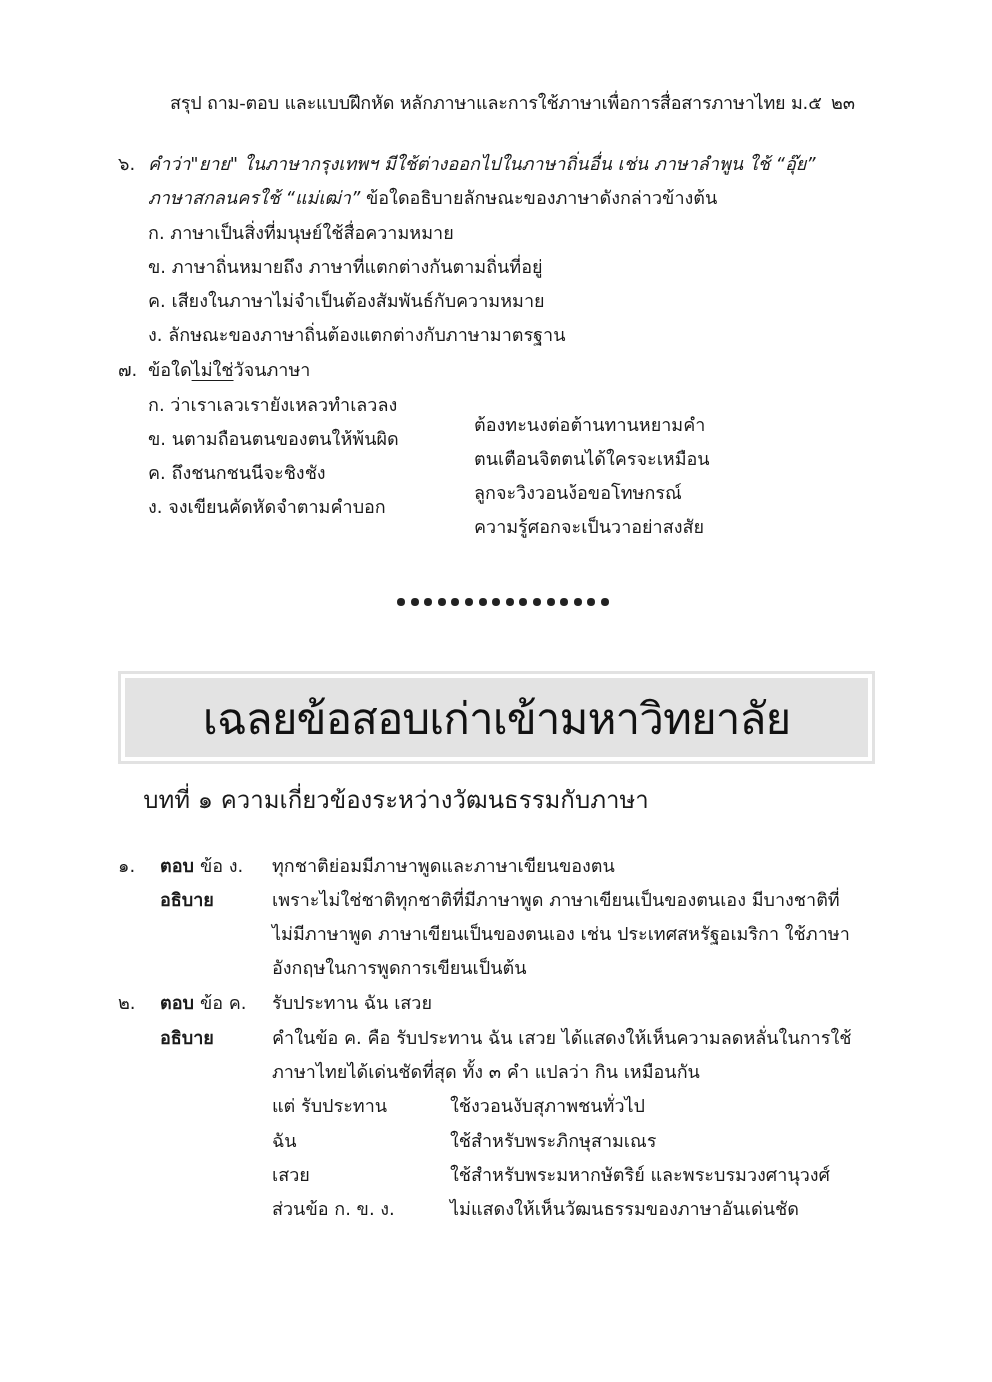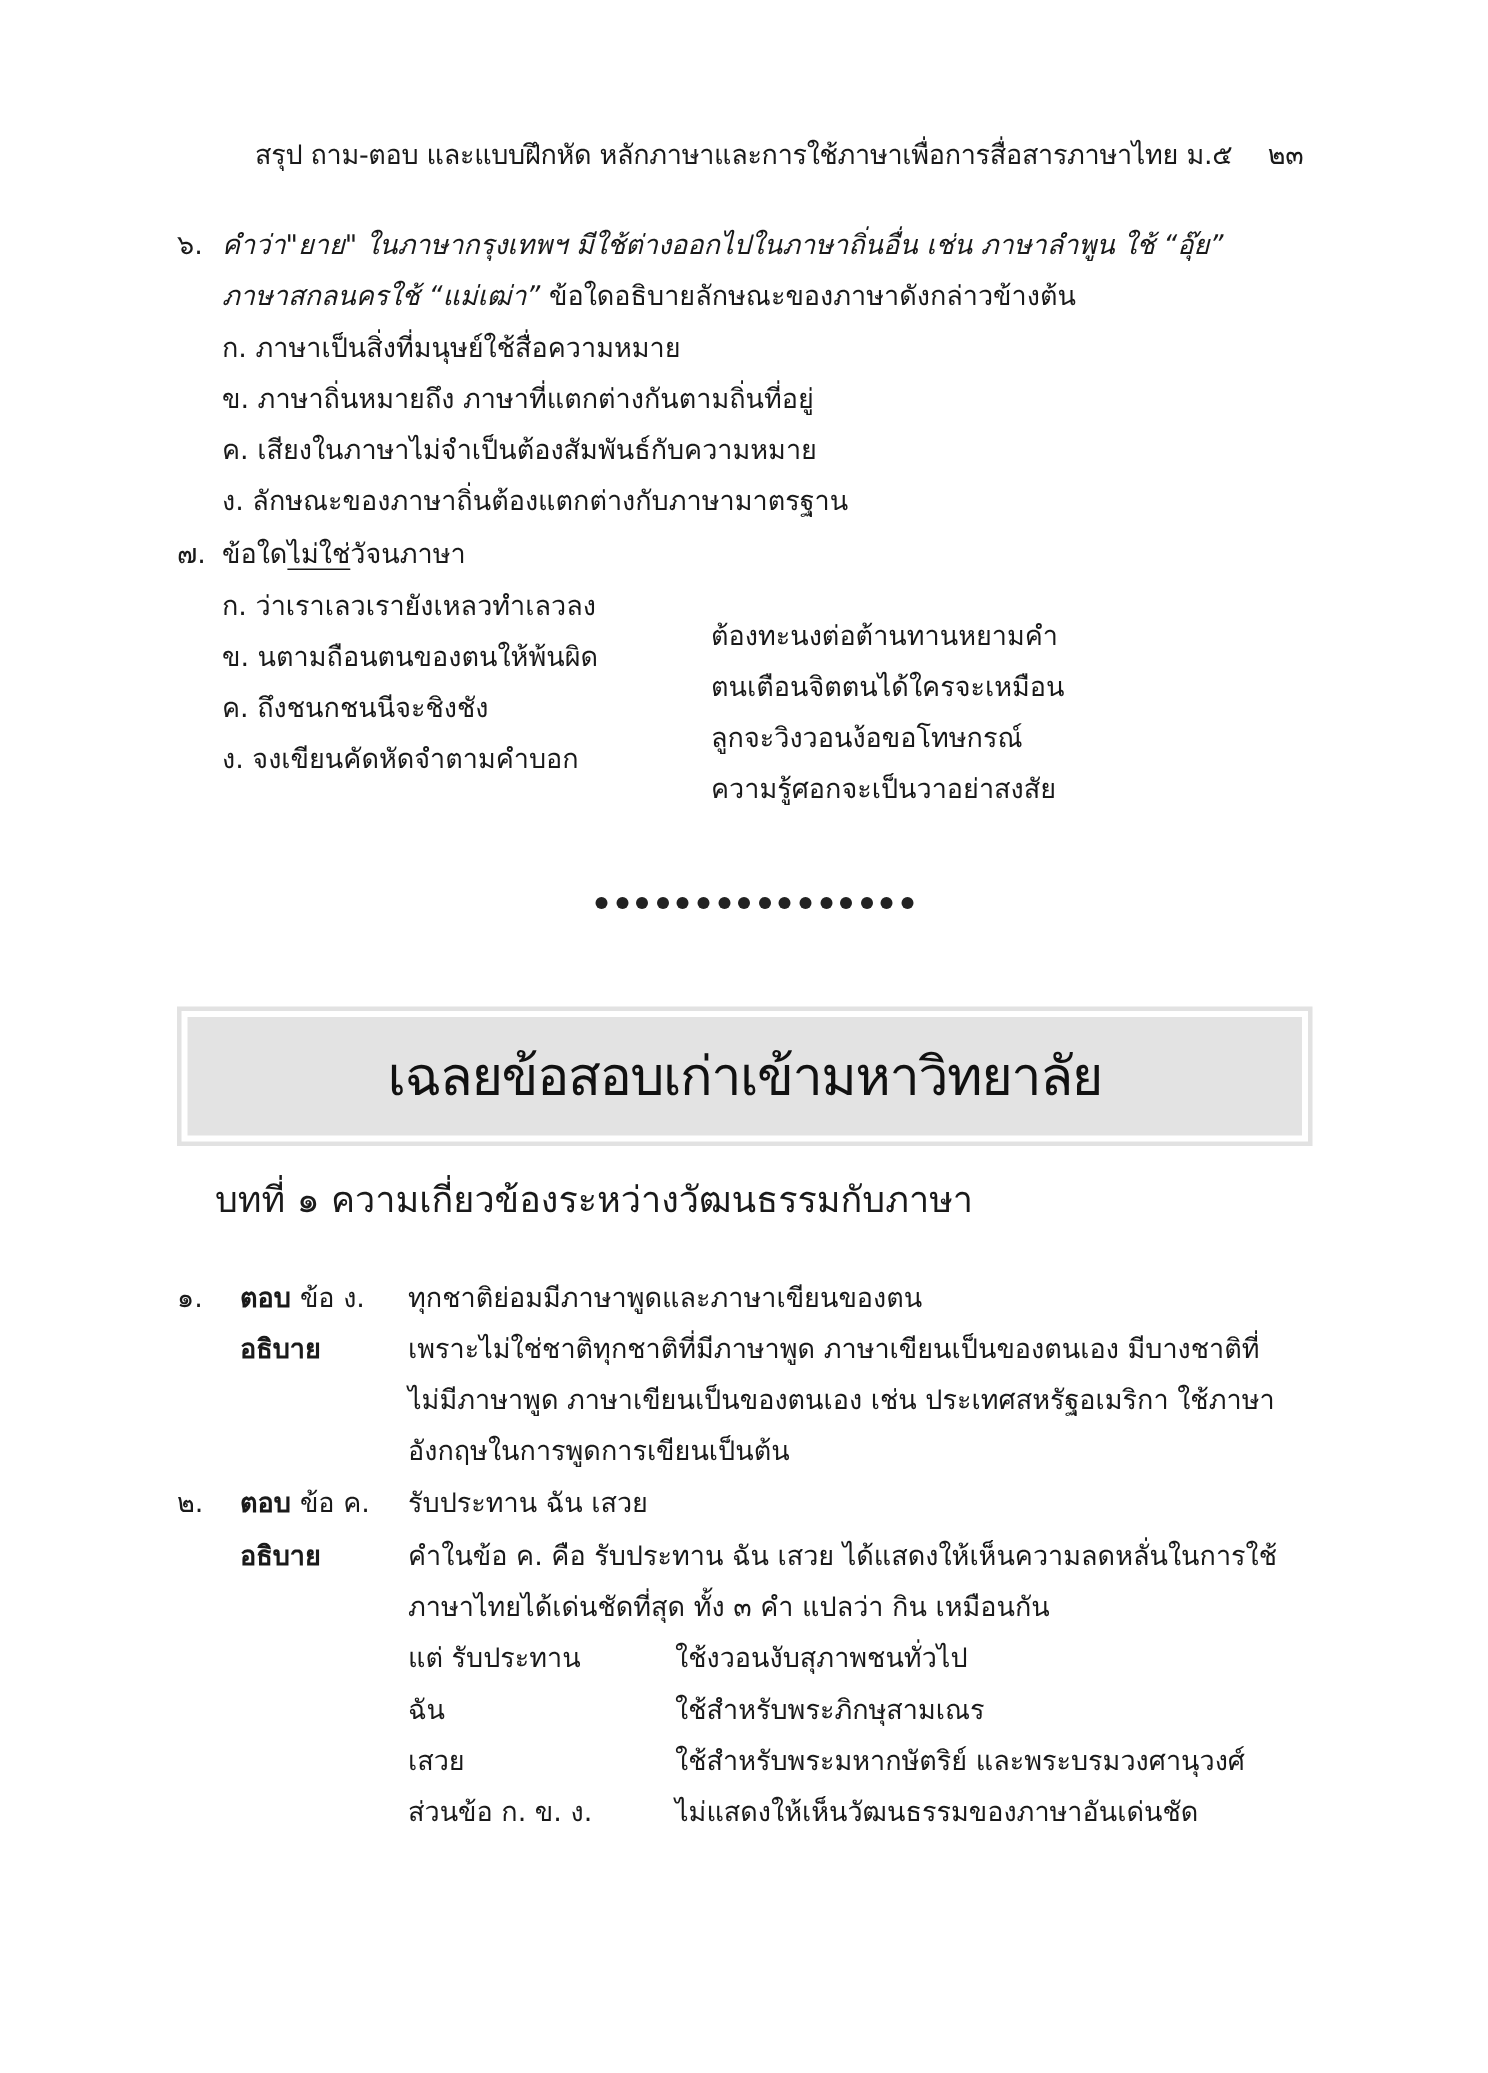--- a/index.html
+++ b/index.html
@@ -15,21 +15,21 @@
       font-family: "DejaVu Sans", "Liberation Sans", sans-serif;
       color: #1a1a1a;
     }
     .abs { position: absolute; white-space: nowrap; }
 
     .running-header {
       left: 170px; top: 88px;
       font-size: 18px;
       letter-spacing: -0.2px;
     }
-    .running-header .page-no { margin-left: 18px; }
+    .running-header .page-no { margin-left: 4px; }
 
     .q-line { font-size: 18px; line-height: 34px; }
     .q-num { left: 118px; }
     .q-text { left: 148px; }
     .italic { font-style: italic; }
     .u { text-decoration: underline; text-underline-offset: 4px; }
     .col2 { left: 474px; margin-top: 20px; }
 
     .dots {
       left: 397px; top: 598px;
@@ -47,21 +47,21 @@
       background: #ffffff;
     }
     .banner-inner {
       position: absolute;
       left: 4px; top: 4px; right: 4px; bottom: 4px;
       background: #e3e3e3;
       display: flex; align-items: center; justify-content: center;
     }
     .banner-title {
       font-family: "Liberation Sans", sans-serif;
-      font-size: 36px;
+      font-size: 44px;
       letter-spacing: -1px;
       color: #111;
     }
 
     .chapter-title {
       left: 0; width: 792px; top: 780px;
       text-align: center;
       font-size: 24px;
     }
 

